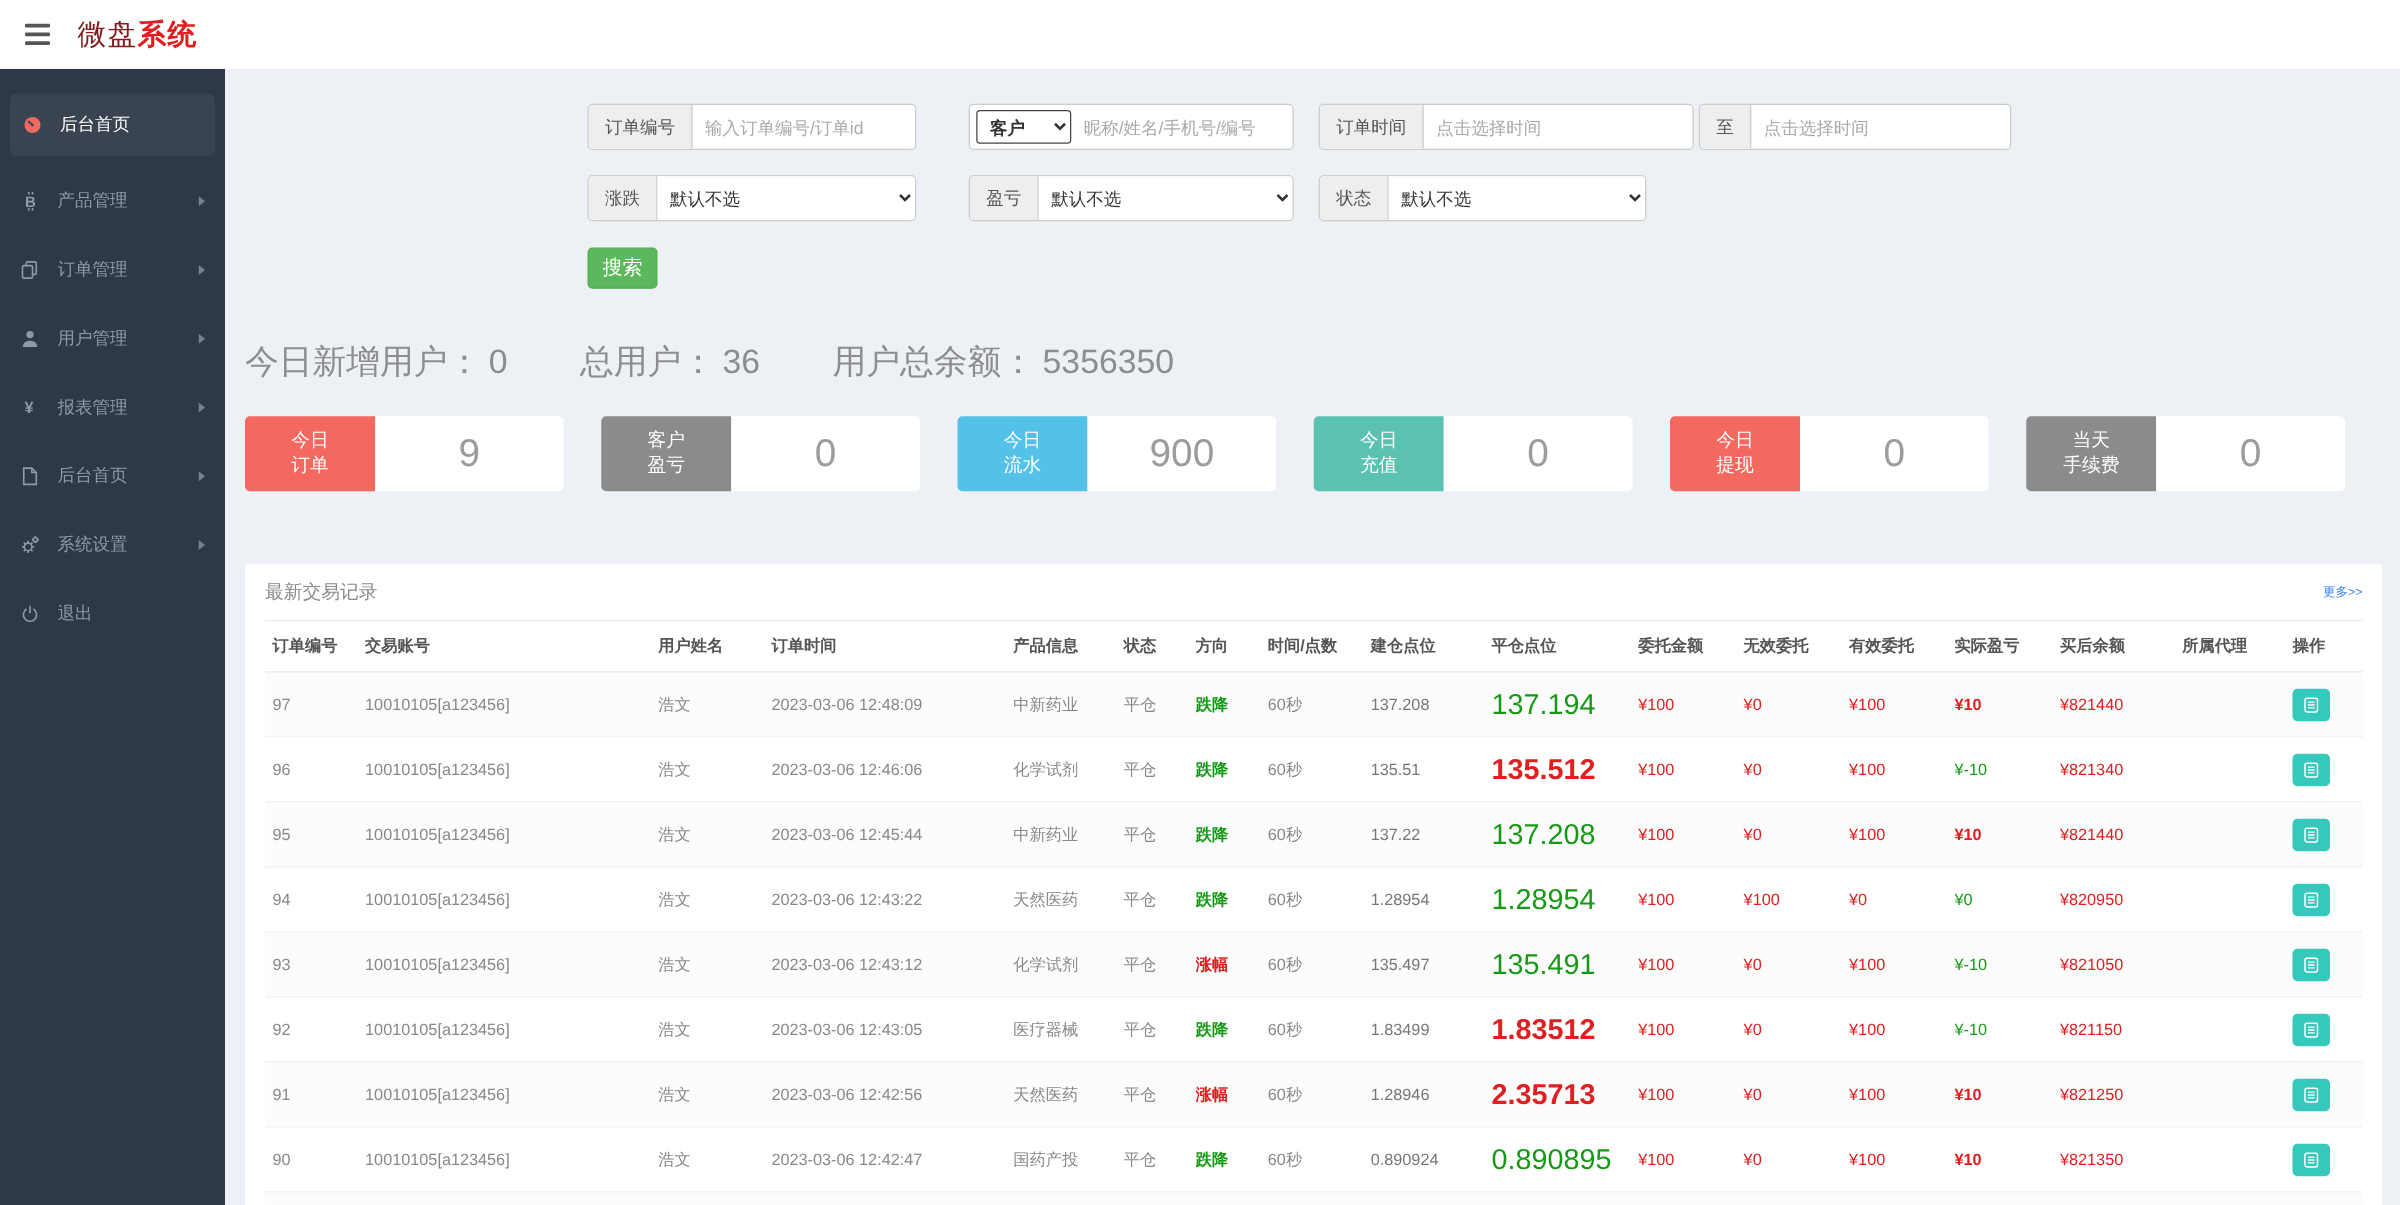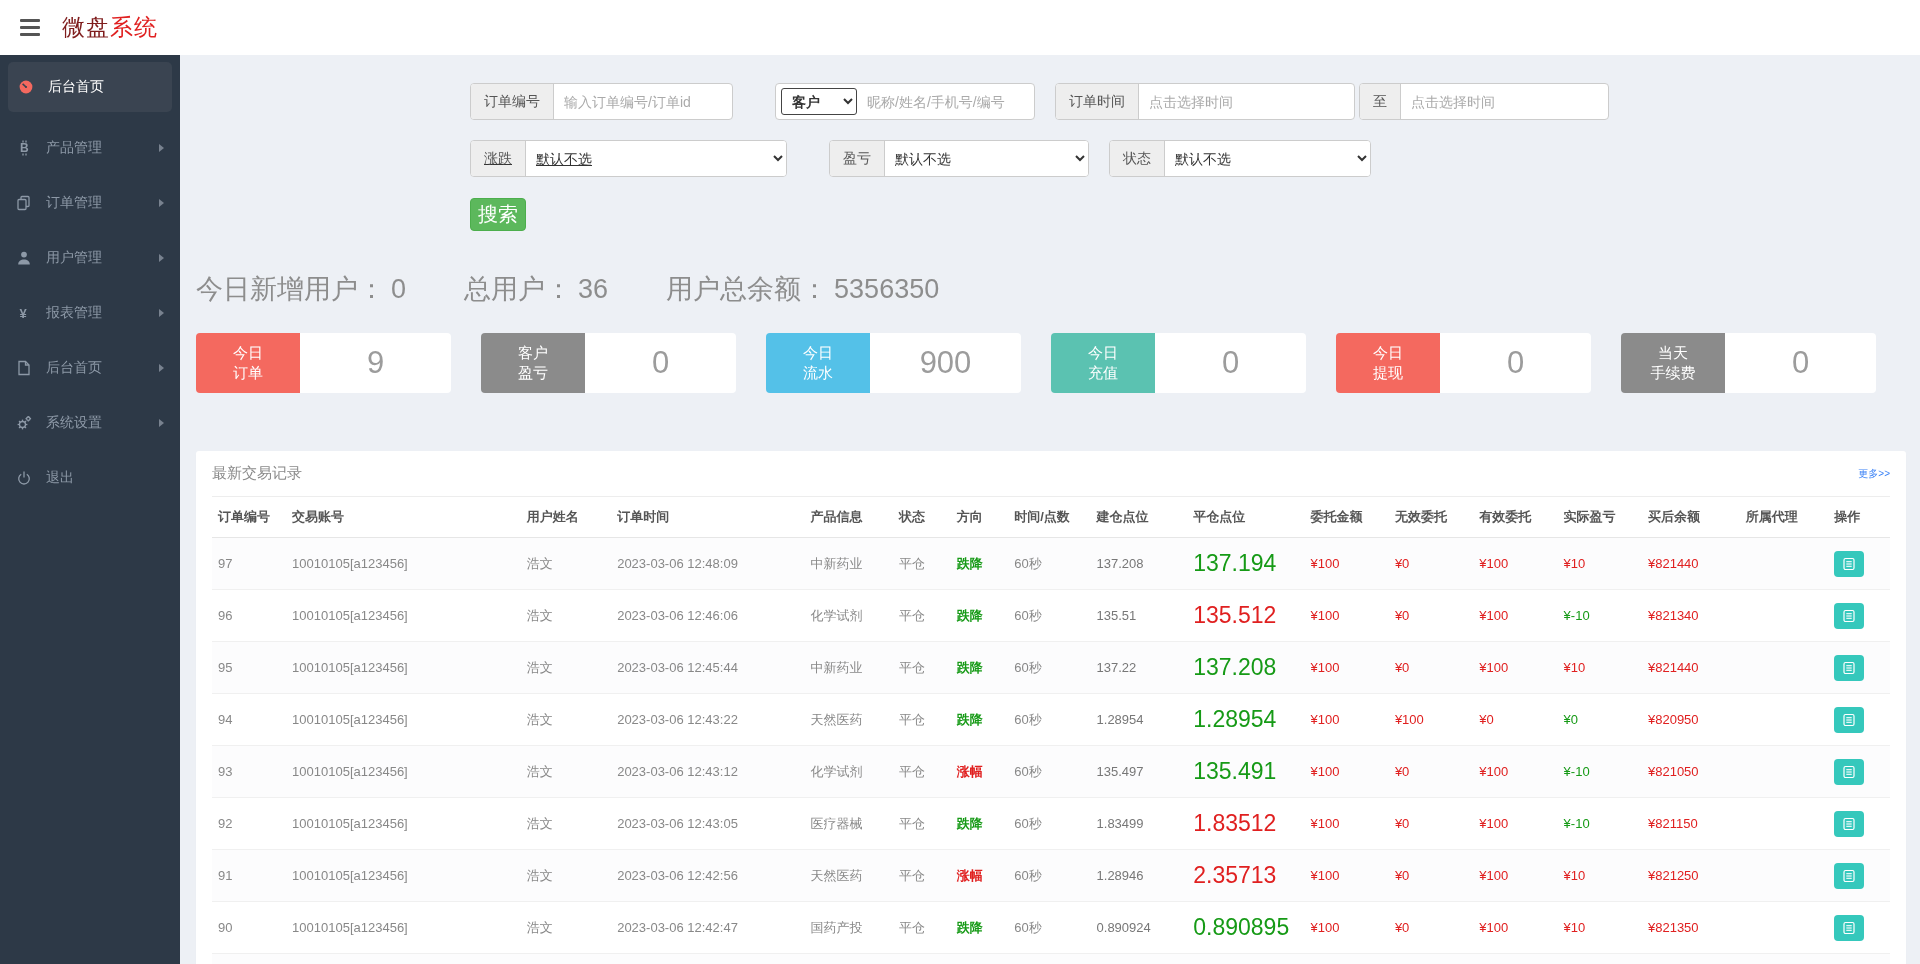--- a/index.html
+++ b/index.html
@@ -9,45 +9,45 @@
   
   .topbar { height:55px; background:#fff; display:flex; align-items:center; padding-left:20px; position:relative; z-index:3; }
   .burger { display:flex; flex-direction:column; gap:4px; cursor:pointer; margin-right:22px; }
   .burger i { display:block; width:20px; height:3px; background:#555; border-radius:1px; }
   .brand { font-size:23px; letter-spacing:1px; }
   .brand .black { color:#7f1d1d; }
   .brand .red { color:#f4695f; }
 
   
   .layout { display:flex; height:909px; }
-  .sidebar { width:180px; flex:none; background:#2d3947; padding-top:7px; }
+  .sidebar { width:180px; flex:none; background:#2d3947; padding-top:20px; }
   .side-item { height:55px; display:flex; align-items:center; padding:0 16px; color:#8d99a7; font-size:14px; cursor:pointer; }
   .side-item .icon { width:20px; margin-right:10px; display:flex; align-items:center; color:#8d99a7; font-size:14px; }
   .side-item .caret { margin-left:auto; width:0; height:0; border-left:5px solid #78828f; border-top:4px solid transparent; border-bottom:4px solid transparent; }
   .side-item.active { background:#3a4451; border-radius:5px; margin:0 8px 8px 8px; padding:0 10px; height:50px; color:#fff; }
   .side-item.active .icon { color:#f4695f; }
 
   .content { flex:1; padding:28px 24px 0 16px; position:relative; }
 
   
   .filter-row { display:flex; margin-left:274px; margin-bottom:20px; }
   .group { display:flex; height:37px; border:1px solid #ccc; border-radius:4px; background:#fff; overflow:hidden; align-items:stretch; }
   .addon { background:#eee; border-right:1px solid #ccc; display:flex; align-items:center; padding:0 13px; color:#555; font-size:14px; white-space:nowrap; }
   .group input { border:none; outline:none; padding:0 10px; font-size:14px; color:#333; flex:1; min-width:0; background:transparent; }
   .group input::placeholder { color:#aaa; }
   .group select { border:none; outline:none; background:#fff; font-size:14px; color:#333; flex:1; padding:0 6px; }
   .customer-select { flex:none !important; width:76px; margin:4px 0 4px 5px; border:1px solid #444 !important; border-radius:3px; font-weight:bold; }
   .g-order { width:263px; margin-right:42px; }
   .g-cust  { width:260px; margin-right:20px; }
   .g-time  { width:300px; }
   .g-to    { width:250px; margin-left:4px; }
-  .g-zd    { width:317px; margin-right:42px;text-decoration:underline; }
+  .g-zd    { width:263px; margin-right:42px; }
   .g-yk    { width:260px; margin-right:20px; }
   .g-st    { width:262px; }
-  .search-btn { margin-left:274px; margin-top:1px; width:56px; height:33px; background:#5cb85c; border:1px solid #4cae4c; border-radius:4px; color:#fff; font-size:20px; cursor:pointer; }
+  .search-btn { margin-left:274px; margin-top:1px; width:56px; height:33px; background:#5cb85c; border:1px solid #4cae4c; border-radius:4px; color:#fff; font-size:16px; cursor:pointer; }
 
   
   .stats { margin-top:40px; font-size:27px; color:#8d8d8d; display:flex; align-items:baseline; }
   .stats .pair { margin-right:58px; }
   .stats .val { margin-left:6px; }
 
   
   .cards { display:flex; margin-top:26px; }
   .card { width:255px; height:60px; display:flex; margin-right:30px; }
   .card-label { width:104px; color:#fff; font-size:15px; line-height:20px; display:flex; flex-direction:column; align-items:center; justify-content:center; border-radius:4px 0 0 4px; text-align:center; }
@@ -60,21 +60,21 @@
   .more-link { color:#3b82f6; font-size:10px; text-decoration:none; cursor:pointer; }
 
   table { width:100%; border-collapse:collapse; table-layout:fixed; }
   th { padding:11px 6px; font-size:13px; color:#555; text-align:left; font-weight:bold; border-bottom:1px solid #e6e6e6; white-space:nowrap; }
   td { padding:12px 6px; font-size:13px; color:#888; border-bottom:1px solid #f0f0f0; white-space:nowrap; overflow:hidden; }
   tbody tr:nth-child(odd) td { background:#fcfcfd; }
   td.dir { font-weight:bold; }
   td.open { color:#777; }
   td.close { font-size:23px; }
   td.money { color:#e02020; }
-  .red { color:#e02020 !important; }
+  .red { color:#e02020 !important;font-weight:bold; }
   .green { color:#169a16 !important; }
   .action-btn { width:30px; height:26px; background:#35c8bc; border:none; border-radius:4px; display:inline-flex; align-items:center; justify-content:center; cursor:pointer; }
 
   svg.sicon { stroke-width:1.3; }
 </style>
 </head>
 <body>
 
 <div class="topbar">
   <span class="burger">

